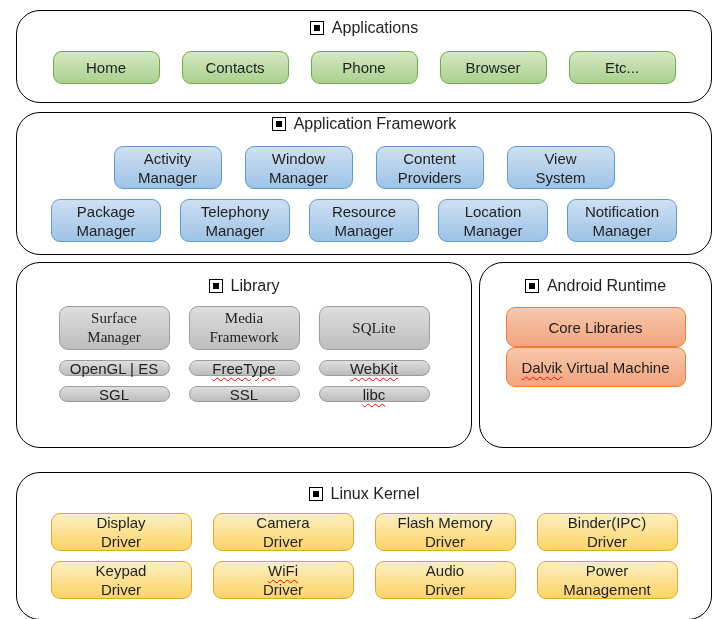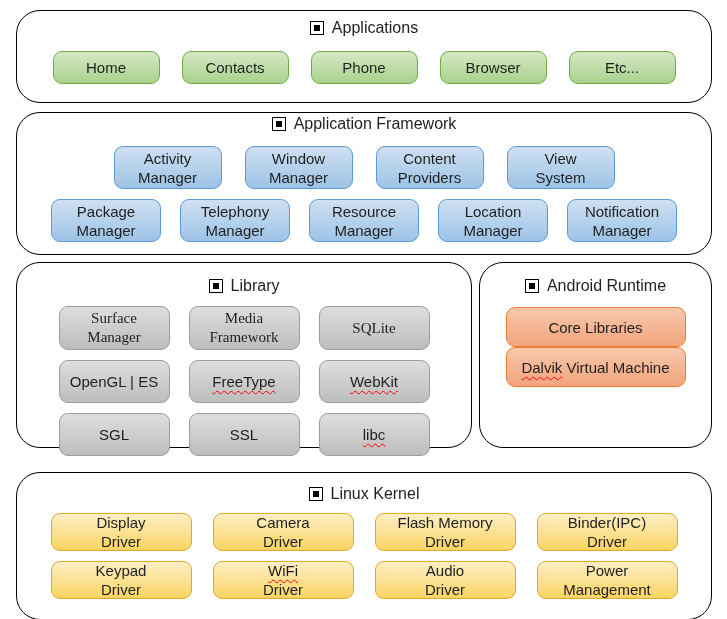--- a/index.html
+++ b/index.html
@@ -95,21 +95,21 @@
   
   .middle {
     display: flex;
     gap: 7px;
     margin-bottom: 12px;
   }
   .sec-library { width: 456px; height: 186px; flex: 0 0 auto; }
   .sec-library .panel-title { margin-top: 12px; }
   .sec-library .boxes-row { margin-top: 10px; gap: 19px; }
   .sec-library .boxes-row:nth-of-type(1) { margin-top: 9px; font-family: Liberation Serif, serif; }
-  .sec-library .box { width: 111px; height: 43px; }
+  .sec-library .box { width: 111px; height: 16px; }
   .sec-library .boxes-row:nth-of-type(1) .box { height: 44px; }
 
   .sec-runtime { flex: 1 1 auto; height: 186px; }
   .sec-runtime .panel-title { margin-top: 12px; }
   .sec-runtime .boxes-row { }
   .sec-runtime .boxes-row:nth-of-type(1) { margin-top: 10px; }
   .sec-runtime .box { width: 180px; height: 40px; }
 
   
   .sec-kernel { height: 148px; margin-top: 24px; }

